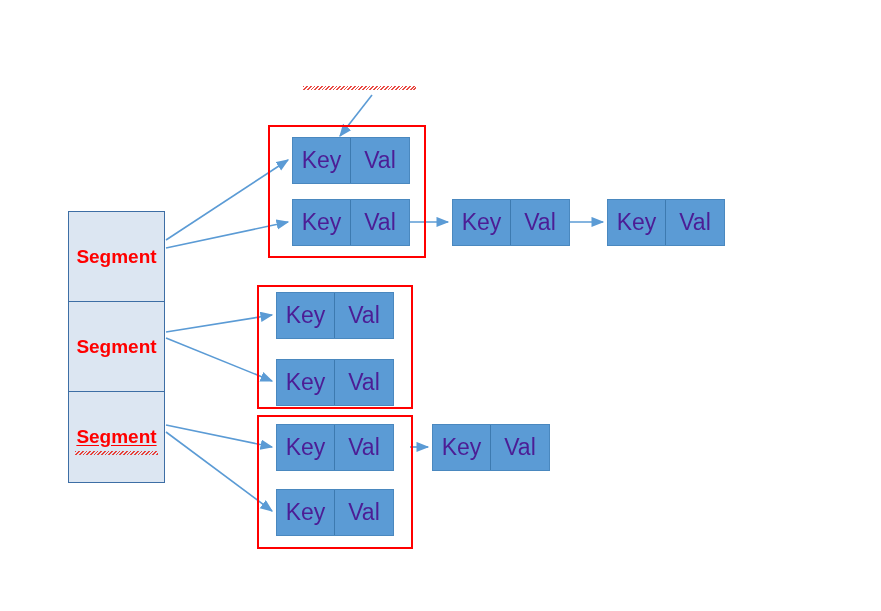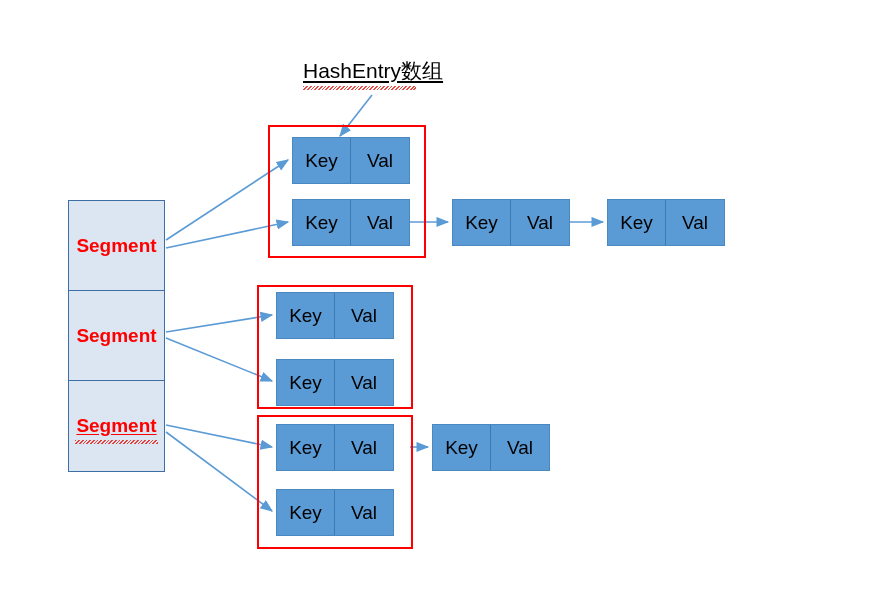--- a/index.html
+++ b/index.html
@@ -63,20 +63,21 @@
   .segment-cell {
     position: absolute;
     left: 0;
     width: 97px;
     box-sizing: border-box;
     background: #dce6f2;
     border: 1px solid #3d6ea5;
     display: flex;
     align-items: center;
     justify-content: center;
+    margin-top: 11px;
   }
   .segment-cell.c0 { top: 0px;   height: 91px; }
   .segment-cell.c1 { top: 90px;  height: 91px; }
   .segment-cell.c2 { top: 180px; height: 92px; }
   .segment-label {
     font-size: 19px;
     font-weight: bold;
     color: #ff0000;
     white-space: nowrap;
     position: relative;
@@ -118,22 +119,22 @@
     height: 47px;
     background: #5b9bd5;
     border: 1px solid #4a88bf;
     display: flex;
   }
   .entry .cell {
     flex: 1 1 50%;
     display: flex;
     align-items: center;
     justify-content: center;
-    font-size: 19px;
-    color: #000000;
+    font-size: 23px;
+    color: #4c1d95;
     box-sizing: border-box;
   }
   .entry .cell.key { border-right: 1px solid #3d7ab0; }
 
   
   .entry.e0 { left: 292px; top: 137px; }
   .entry.e1 { left: 292px; top: 199px; }
   .entry.e2 { left: 452px; top: 199px; }
   .entry.e3 { left: 607px; top: 199px; }
   
@@ -166,21 +167,20 @@
 
     <line x1="166" y1="332" x2="272" y2="315" stroke="#5b9bd5" stroke-width="1.6" marker-end="url(#ah)"></line>
     <line x1="166" y1="338" x2="272" y2="381" stroke="#5b9bd5" stroke-width="1.6" marker-end="url(#ah)"></line>
 
     <line x1="166" y1="425" x2="272" y2="447" stroke="#5b9bd5" stroke-width="1.6" marker-end="url(#ah)"></line>
     <line x1="166" y1="432" x2="272" y2="511" stroke="#5b9bd5" stroke-width="1.6" marker-end="url(#ah)"></line>
 
     <line x1="410" y1="447" x2="428" y2="447" stroke="#5b9bd5" stroke-width="1.6" marker-end="url(#ah)"></line>
   </svg>
 
-  <div class="diagram-title">HashEntry数组</div>
   <div class="squiggle-title"></div>
 
   <div class="segment-column">
     <div class="segment-cell c0">
       <span class="segment-label">Segment</span>
     </div>
     <div class="segment-cell c1">
       <span class="segment-label">Segment</span>
     </div>
     <div class="segment-cell c2">

